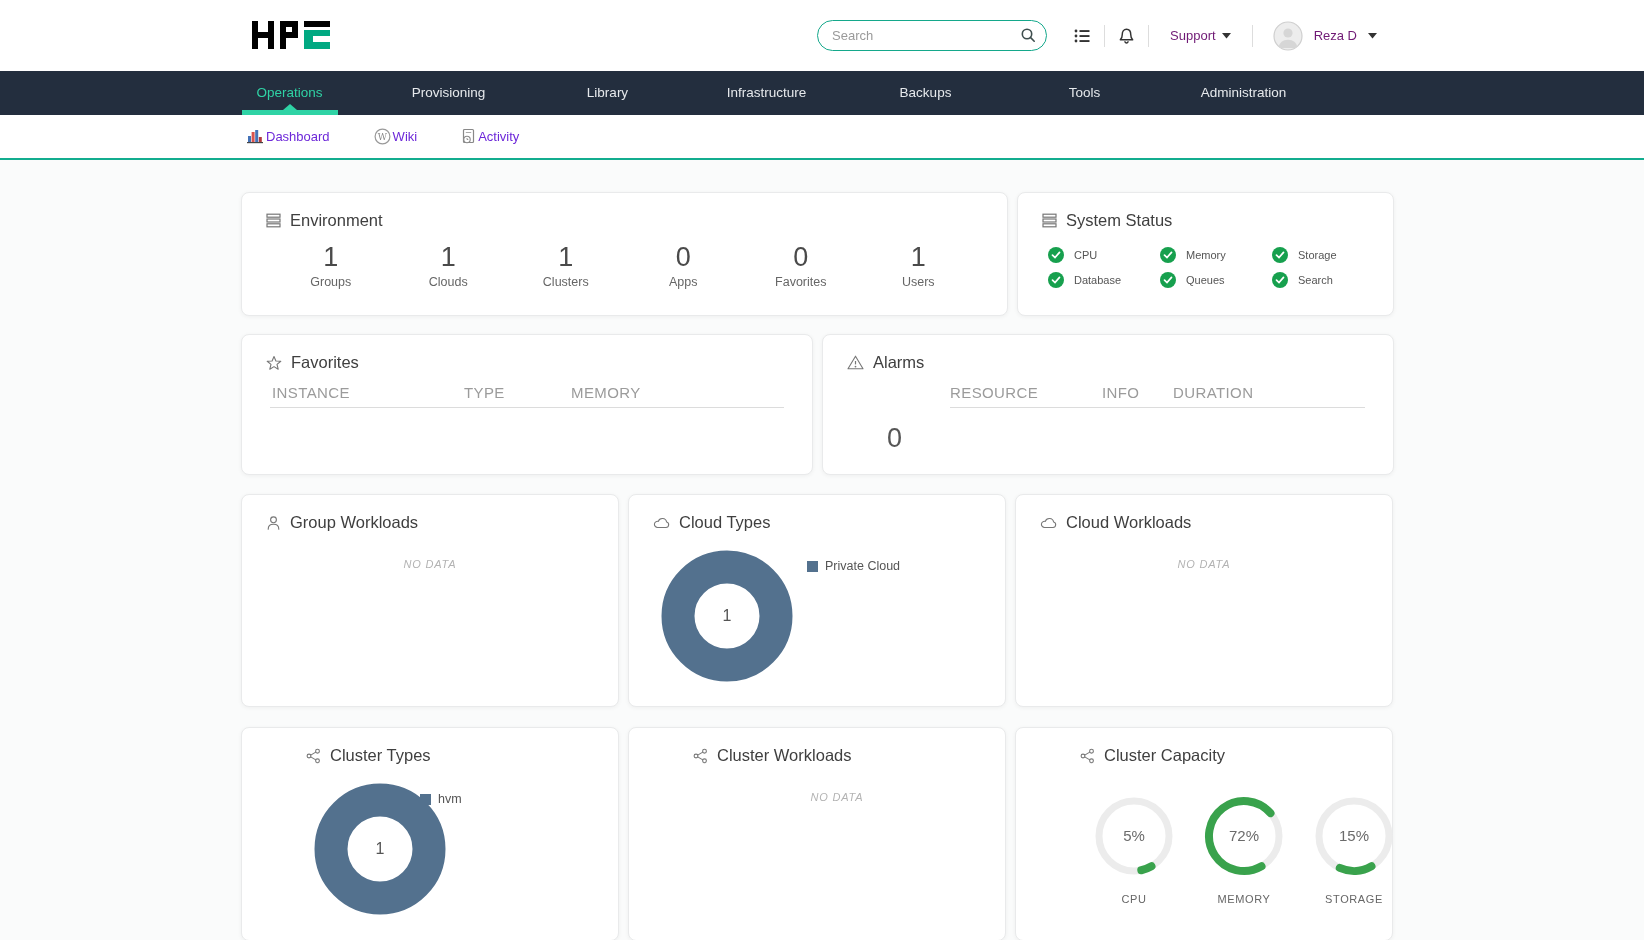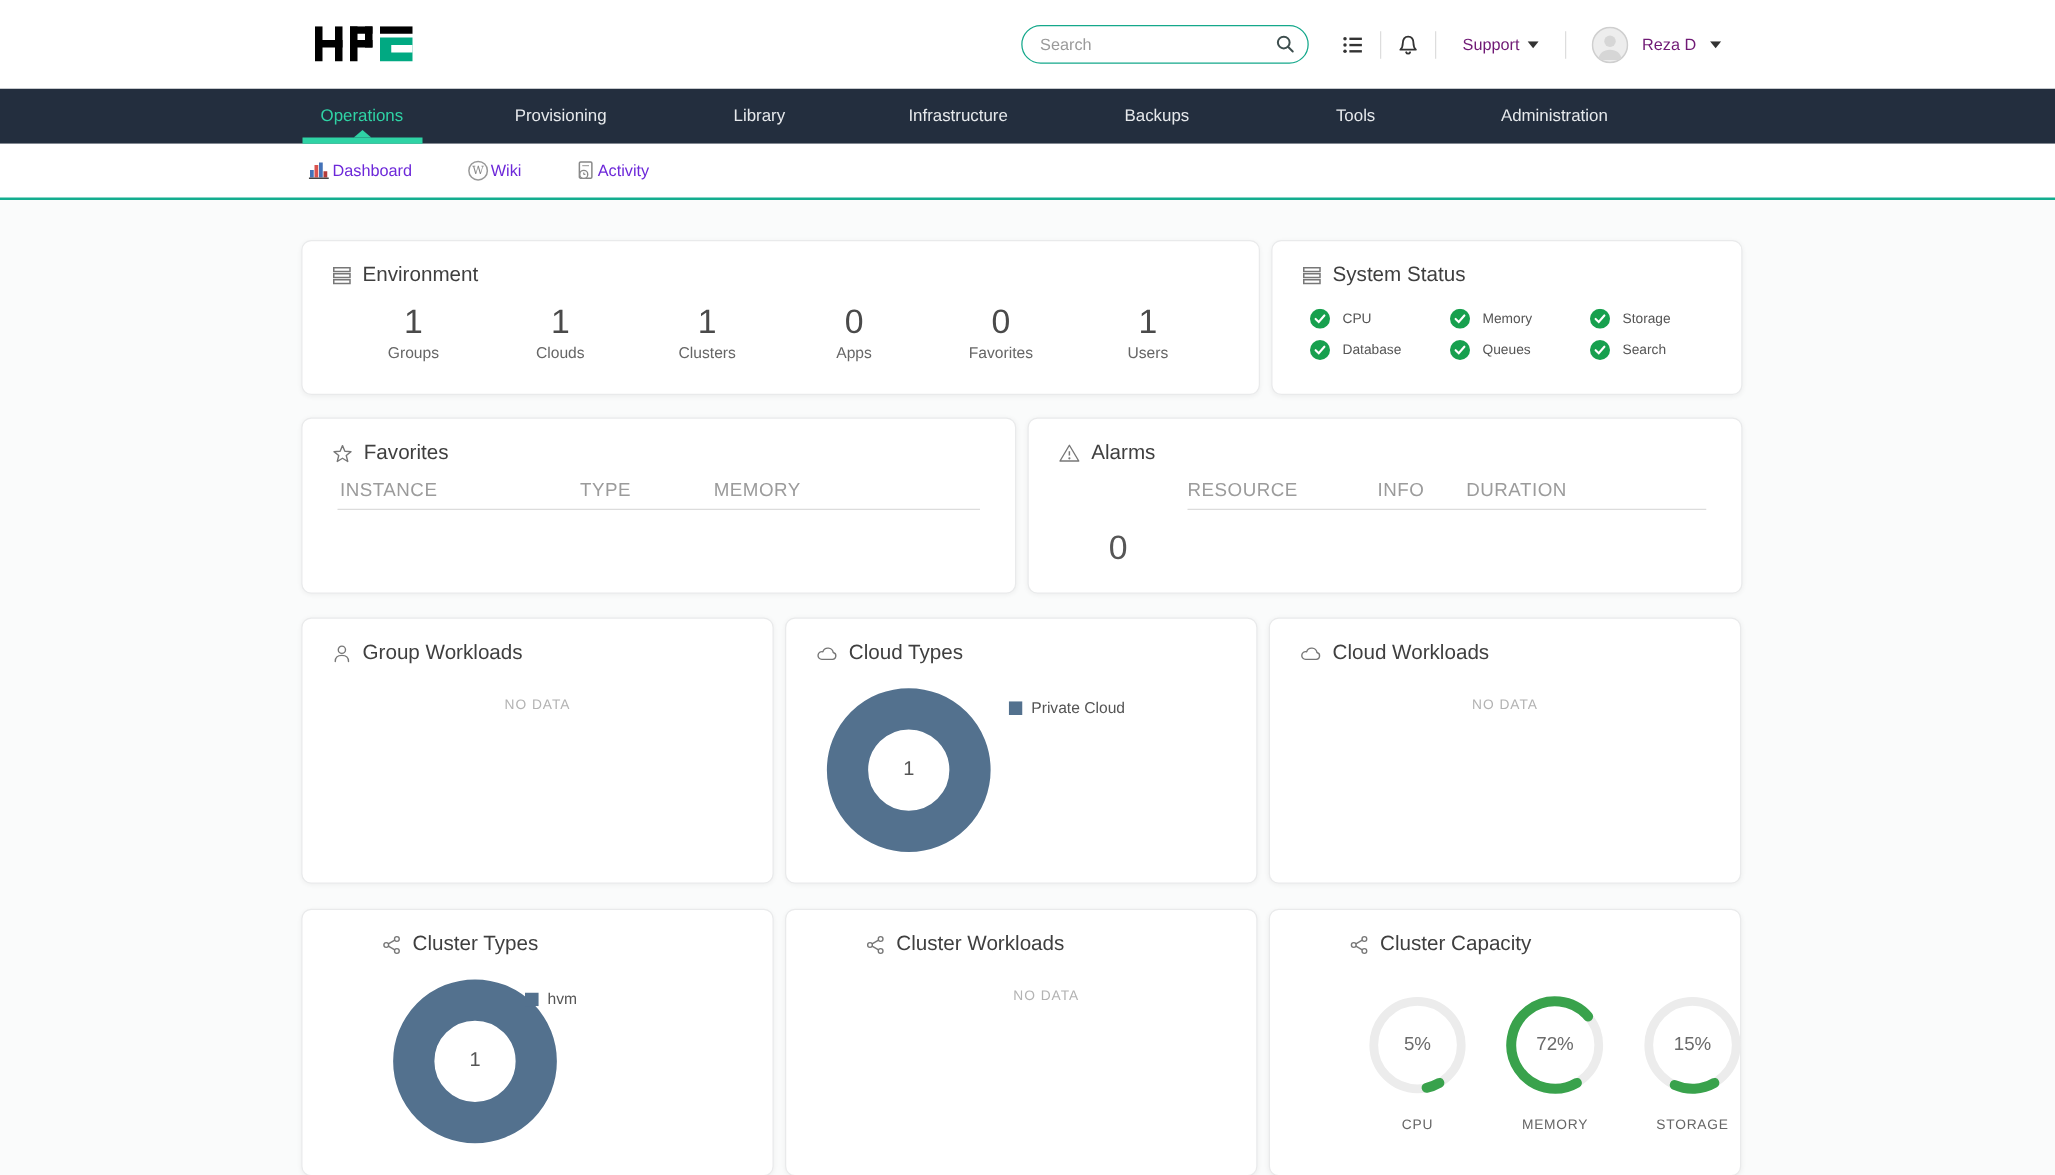--- a/index.html
+++ b/index.html
@@ -65,21 +65,21 @@
   .status-grid{display:grid;grid-template-columns:repeat(3,112px);row-gap:9px;margin:17px 0 0 30px;}
   .status-item{display:flex;align-items:center;gap:10px;font-size:11px;color:#555;}
   
   .thead{position:relative;margin:8px 28px 0;height:20px;font-size:15px;color:var(--muted);
     letter-spacing:.4px;}
   .thead span{position:absolute;top:4px;}
   .thead.fav::after{content:'';position:absolute;left:0;right:0;bottom:-8px;border-bottom:1px solid #dcdcdc;}
   .thead.alm::after{content:'';position:absolute;left:99px;right:0;bottom:-8px;border-bottom:1px solid #dcdcdc;}
   .alarm-count{position:absolute;left:64px;top:88px;font-size:27px;color:#565656;}
   
-  .empty{margin-top:26px;text-align:center;font-size:11px;letter-spacing:.8px;color:#b3b3b3;}
+  .empty{margin-top:26px;text-align:center;font-size:11px;letter-spacing:.8px;color:#b3b3b3;font-style:italic;}
   
   .donut-wrap{position:relative;margin:14px 0 0 28px;width:140px;height:140px;}
   .donut-center{position:absolute;left:0;top:0;width:140px;height:140px;display:flex;
     align-items:center;justify-content:center;font-size:16px;color:#555;}
   .legend{position:absolute;left:178px;top:64px;display:flex;align-items:center;gap:7px;
     font-size:12.5px;color:#555;}
   
   .gauges{display:flex;gap:20px;margin:26px 0 0 33px;}
   .gauge{width:90px;text-align:center;position:relative;}
   .gauge-track{fill:none;stroke:#ececec;stroke-width:7;}

